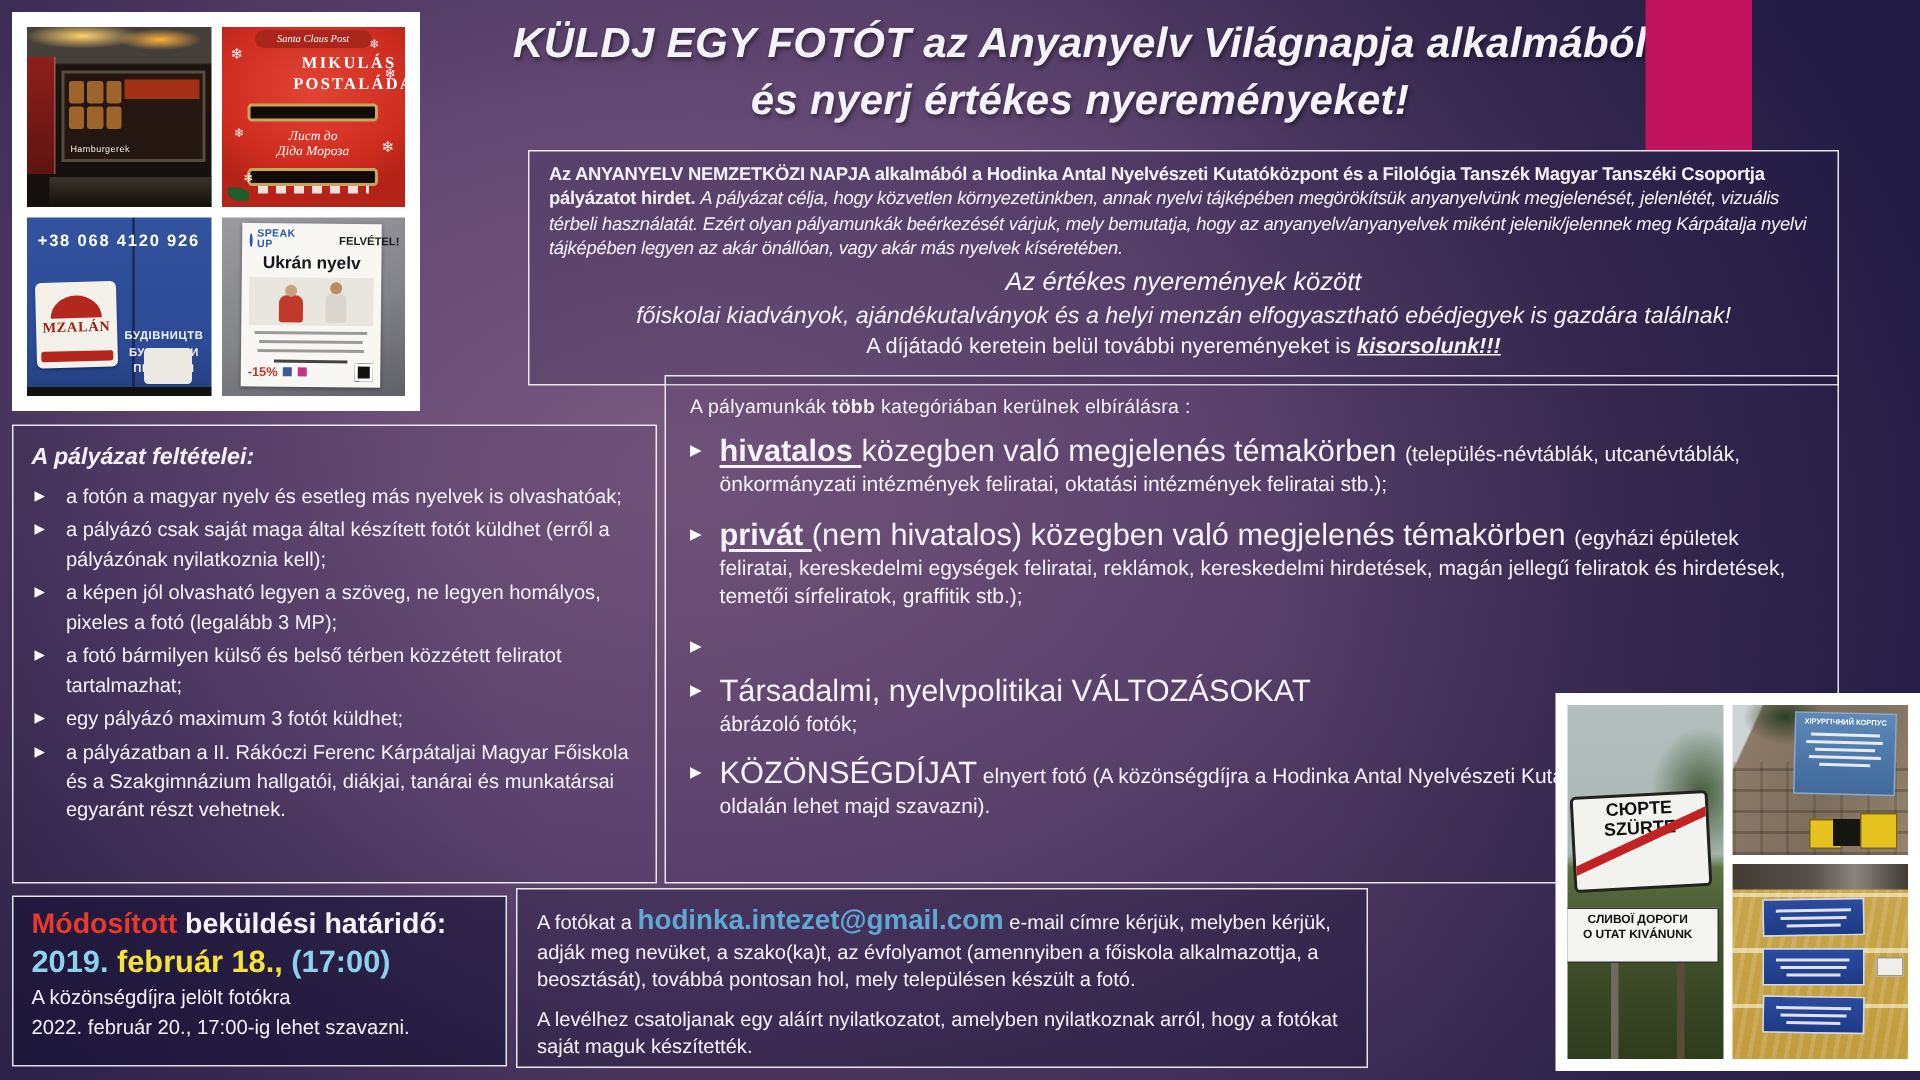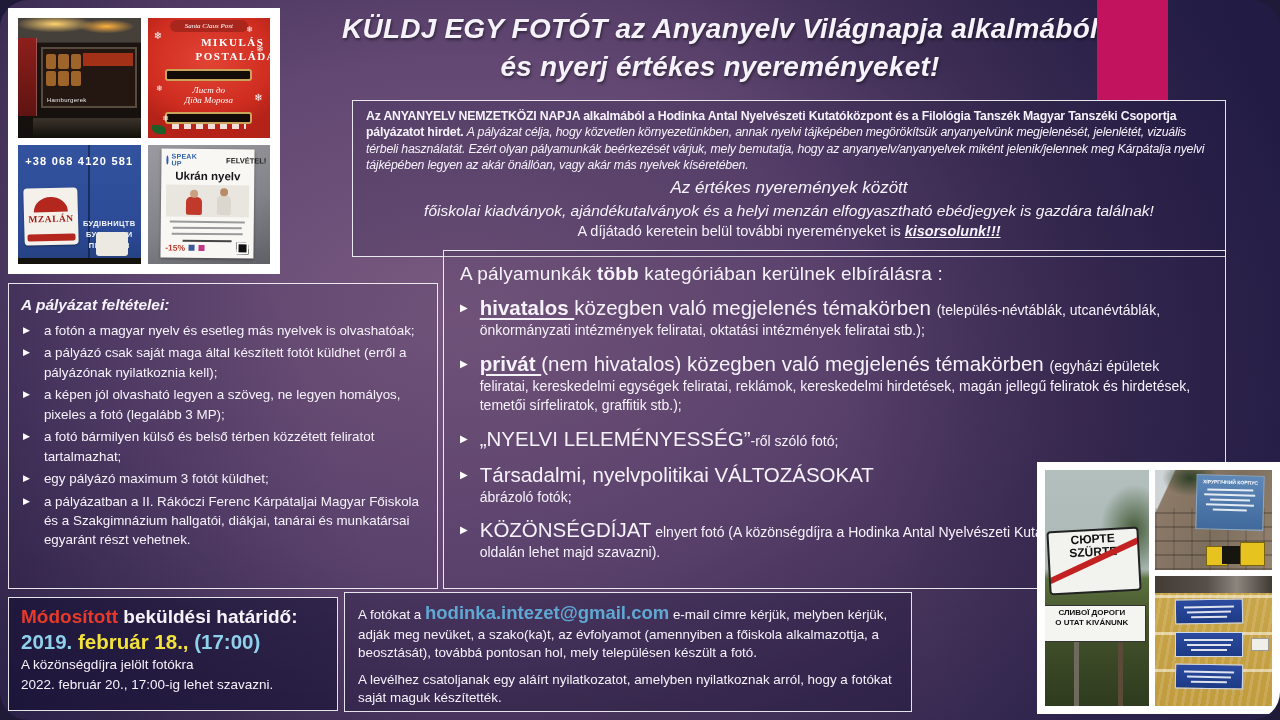--- a/index.html
+++ b/index.html
@@ -3,21 +3,20 @@
 <meta charset="utf-8">
 <style>
   html,body{margin:0;padding:0;background:#1e1a38;}
   .slide{
     position:relative;width:1280px;height:720px;overflow:hidden;
     font-family:"Liberation Sans",sans-serif;color:#f6f2fa;
     background:
       linear-gradient(250deg, rgba(22,19,58,.55) 0%, rgba(22,19,58,0) 38%),
       linear-gradient(70deg, rgba(22,19,58,.40) 0%, rgba(22,19,58,0) 28%),
       radial-gradient(ellipse 860px 580px at 36% 44%, #7a5a80 0%, #614772 45%, #46335a 72%, #2f254e 100%);
-    border-radius: 28px;
   }
   .box{position:absolute;border:1px solid rgba(255,255,255,.88);box-sizing:border-box;}
 
   
   .title{position:absolute;left:292px;top:10px;width:856px;text-align:center;
     font-style:italic;font-weight:bold;font-size:28px;line-height:38px;letter-spacing:.2px;
     text-shadow:1px 2px 3px rgba(0,0,0,.45);}
   .magenta{position:absolute;left:1097px;top:0;width:71px;height:100px;background:#c2135f;}
 
   
@@ -27,21 +26,21 @@
   .intro .lead{font-weight:bold;}
   .intro .bodyi{font-style:italic;}
   .prize1{text-align:center;font-style:italic;font-size:17px;margin-top:3px;letter-spacing:0;}
   .prize2{text-align:center;font-style:italic;font-size:15.5px;margin-top:1px;letter-spacing:0;}
   .prize3{text-align:center;font-size:14.5px;margin-top:1px;letter-spacing:0;}
   .prize3 .hl{font-weight:bold;font-style:italic;text-decoration:underline;}
 
   
   .cats{left:443px;top:250px;width:783px;height:339px;background:rgba(28,22,62,.10);
     padding:10px 16px 8px 14px;}
-  .cats-head{font-size:19px;margin:2px 0 10px 2px;letter-spacing:.2px;}
+  .cats-head{font-size:13px;margin:2px 0 10px 2px;letter-spacing:.2px;}
   .cat-item{display:flex;margin-bottom:11px;}
   .tri{color:#fff;font-size:10px;line-height:1;margin:8px 12px 0 2px;flex:0 0 auto;}
   .cat-body{line-height:1.22;}
   .cat-main{font-size:20.5px;}
   .cat-lead{font-size:20.5px;font-weight:bold;text-decoration:underline;text-underline-offset:3px;}
   .cat-detail{font-size:14px;}
   .conds .tri{margin:5px 14px 0 2px;font-size:9px;}
 
   
   .conds{left:8px;top:283px;width:430px;height:306px;background:rgba(28,22,62,.10);
@@ -242,21 +241,21 @@
       <span class="flake f3">❄</span>
       <span class="flake f4">❄</span>
       <span class="flake f5">❄</span>
       <span class="flake f6">❄</span>
       <div class="mb-sleigh"></div>
       <div class="mb-holly"></div>
     </div>
 
     <div class="ph van">
       <div class="van-seam"></div>
-      <div class="van-phone">+38 068  4120 581</div>
+      <div class="van-phone">+38 068  4120 926</div>
       <div class="van-sticker-left">
         <div class="mz-swoosh"></div>
         <div class="mz-name">MZALÁN</div>
         <div class="mz-strip"></div>
       </div>
       <div class="van-text">
         <div>БУДІВНИЦТВ</div>
         <div>БУДІВНИКИ</div>
         <div>ПІД КЛЮЧ</div>
       </div>
@@ -312,21 +311,20 @@
       <div class="cat-body"><span class="cat-lead">hivatalos </span><span class="cat-main">közegben való megjelenés témakörben </span><span class="cat-detail">(település-névtáblák, utcanévtáblák, önkormányzati intézmények feliratai, oktatási intézmények feliratai stb.);</span></div>
     </div>
 
     <div class="cat-item">
       <span class="tri">▶</span>
       <div class="cat-body"><span class="cat-lead">privát </span><span class="cat-main">(nem hivatalos) közegben való megjelenés témakörben </span><span class="cat-detail">(egyházi épületek feliratai, kereskedelmi egységek feliratai, reklámok, kereskedelmi hirdetések, magán jellegű feliratok és hirdetések, temetői sírfeliratok, graffitik stb.);</span></div>
     </div>
 
     <div class="cat-item">
       <span class="tri">▶</span>
-      <div class="cat-body"><span class="cat-main">„NYELVI LELEMÉNYESSÉG”</span><span class="cat-detail">-ről szóló fotó;</span></div>
     </div>
 
     <div class="cat-item">
       <span class="tri">▶</span>
       <div class="cat-body"><span class="cat-main">Társadalmi, nyelvpolitikai VÁLTOZÁSOKAT</span><br><span class="cat-detail">ábrázoló fotók;</span></div>
     </div>
 
     <div class="cat-item">
       <span class="tri">▶</span>
       <div class="cat-body"><span class="cat-main">KÖZÖNSÉGDÍJAT</span><span class="cat-detail"> elnyert fotó </span><span class="cat-detail">(A közönségdíjra a Hodinka Antal Nyelvészeti Kutatóközpont Facebook oldalán lehet majd szavazni).</span></div>

